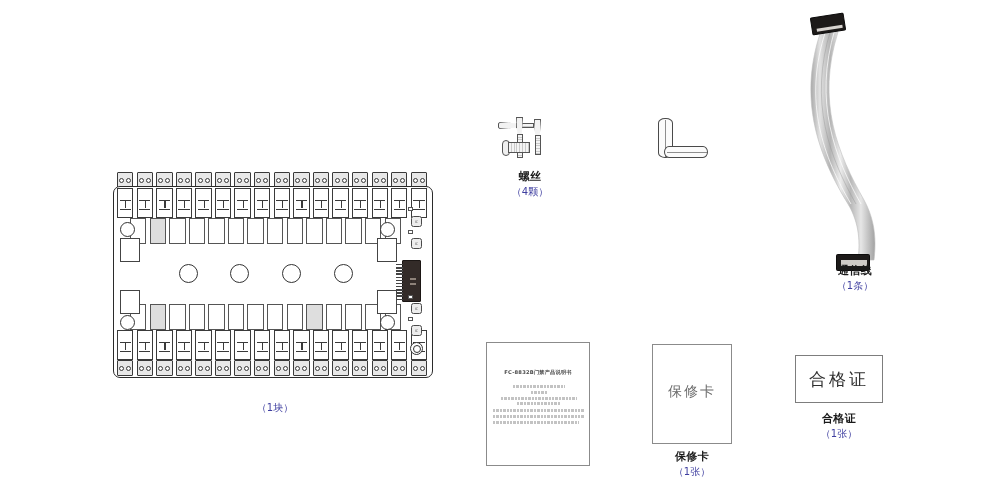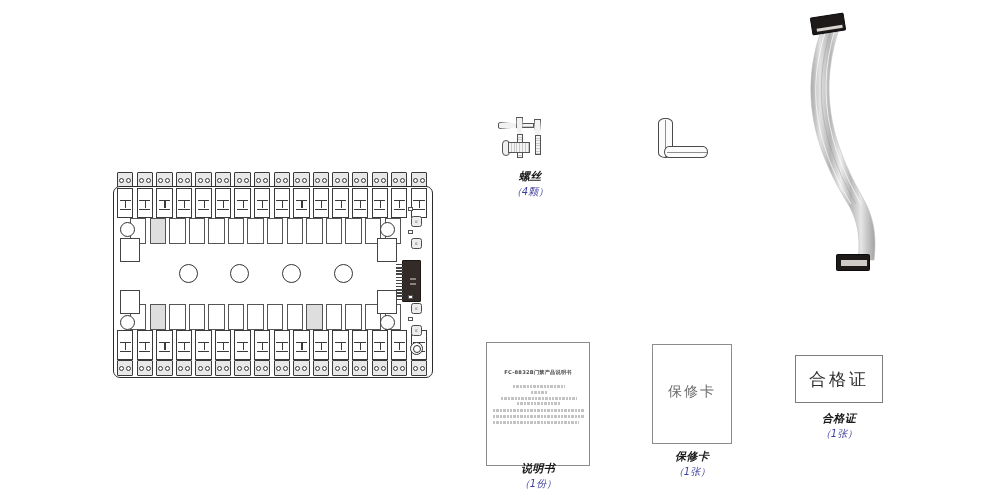--- a/index.html
+++ b/index.html
@@ -6,21 +6,21 @@
   body {
     width: 1000px; height: 499px;
     background: #ffffff;
     font-family: "DejaVu Sans", "Liberation Sans", sans-serif;
     position: relative;
     overflow: hidden;
   }
   .stage { position: absolute; inset: 0; }
 
   
-  .cap { position: absolute; text-align: center; line-height: 1.25; font-style: italic; }
+  .cap { position: absolute; text-align: center; line-height: 1.25; }
   .cap .t {
     font-size: 11px; font-weight: bold; color: #1a1a1a;
     white-space: nowrap; letter-spacing: .3px;
   }
   .cap .q {
     font-size: 10px; color: #3f3fa0; white-space: nowrap; margin-top: 2px;
   }
 
   
   #board-group { position: absolute; left: 105px; top: 172px; width: 340px; height: 220px; }
@@ -399,20 +399,21 @@
     </div>
 
     <div class="led" style="left:303px; top:123px;"></div>
     <div class="chip" style="left:306px; top:131px;">IC</div>
     <div class="led" style="left:303px; top:145px;"></div>
     <div class="chip" style="left:306px; top:153px;">IC</div>
     <div class="buzzer" style="left:305px; top:170px;"></div>
   </div>
 
   <div class="cap" style="left:160px; top:400px; width:230px;">
+    <div class="q">（1块）</div>
   </div>
 
   <div id="screws-group">
     <div class="screw">
       <div class="head" style="left:4px; top:8px; width:20px; height:7px; border-radius:2px 0 0 2px; clip-path: polygon(0 0,100% 22%,100% 78%,0 100%);"></div>
       <div class="shaft" style="left:22px; top:9px; width:18px; height:5px;"></div>
     </div>
     <div class="screw">
       <div class="head" style="left:22px; top:3px; width:7px; height:19px; clip-path: polygon(0 0,100% 0,78% 100%,22% 100%);"></div>
       <div class="shaft" style="left:22.5px; top:20px; width:6px; height:24px;
@@ -454,37 +455,37 @@
       </defs>
       <path d="M32,20 C 6,92 30,150 58,196 C 70,216 70,236 68,252
                L 84,252 C 86,234 86,214 74,192 C 48,146 26,94 48,24 Z" fill="url(#ribg)" stroke="#bdbdbd" stroke-width="0.6"></path>
       <path d="M36,22 C 12,94 34,150 61,196" fill="none" stroke="#ffffff" stroke-width="0.9" opacity="0.8"></path>
       <path d="M41,21 C 18,94 40,150 66,196" fill="none" stroke="#8f8f8f" stroke-width="0.7" opacity="0.55"></path>
       <path d="M45,21 C 23,94 45,150 71,196" fill="none" stroke="#ffffff" stroke-width="0.9" opacity="0.8"></path>
     </svg>
     <div class="conn-top"></div>
     <div class="conn-bot"></div>
   </div>
+  <div class="cap" style="left:805px; top:264px; width:100px;">
+    <div class="t">通信线</div>
+    <div class="q">（1条）</div>
+  </div>
 
   <div id="manual-group">
     <div class="sheet" style="left:0; top:0; width:104px; height:124px;">
       <div class="doc-title" style="top:26px;">FC-8832B门禁产品说明书</div>
       <div class="tl" style="left:26px; top:42px; width:52px;"></div>
       <div class="tl" style="left:44px; top:48px; width:16px;"></div>
       <div class="tl" style="left:14px; top:54px; width:76px;"></div>
       <div class="tl" style="left:30px; top:59px; width:44px;"></div>
       <div class="tl" style="left:6px;  top:66px; width:92px;"></div>
       <div class="tl" style="left:6px;  top:72px; width:92px;"></div>
       <div class="tl" style="left:6px;  top:78px; width:86px;"></div>
     </div>
   </div>
-  <div class="cap" style="left:478px; top:462px; width:120px;">
-    <div class="t">说明书</div>
-    <div class="q">（1份）</div>
-  </div>
 
   <div id="warranty-group">
     <div class="sheet" style="left:0; top:0; width:80px; height:100px;">
       <div class="card-text" style="top:38px;">保修卡</div>
     </div>
   </div>
   <div class="cap" style="left:642px; top:450px; width:100px;">
     <div class="t">保修卡</div>
     <div class="q">（1张）</div>
   </div>

